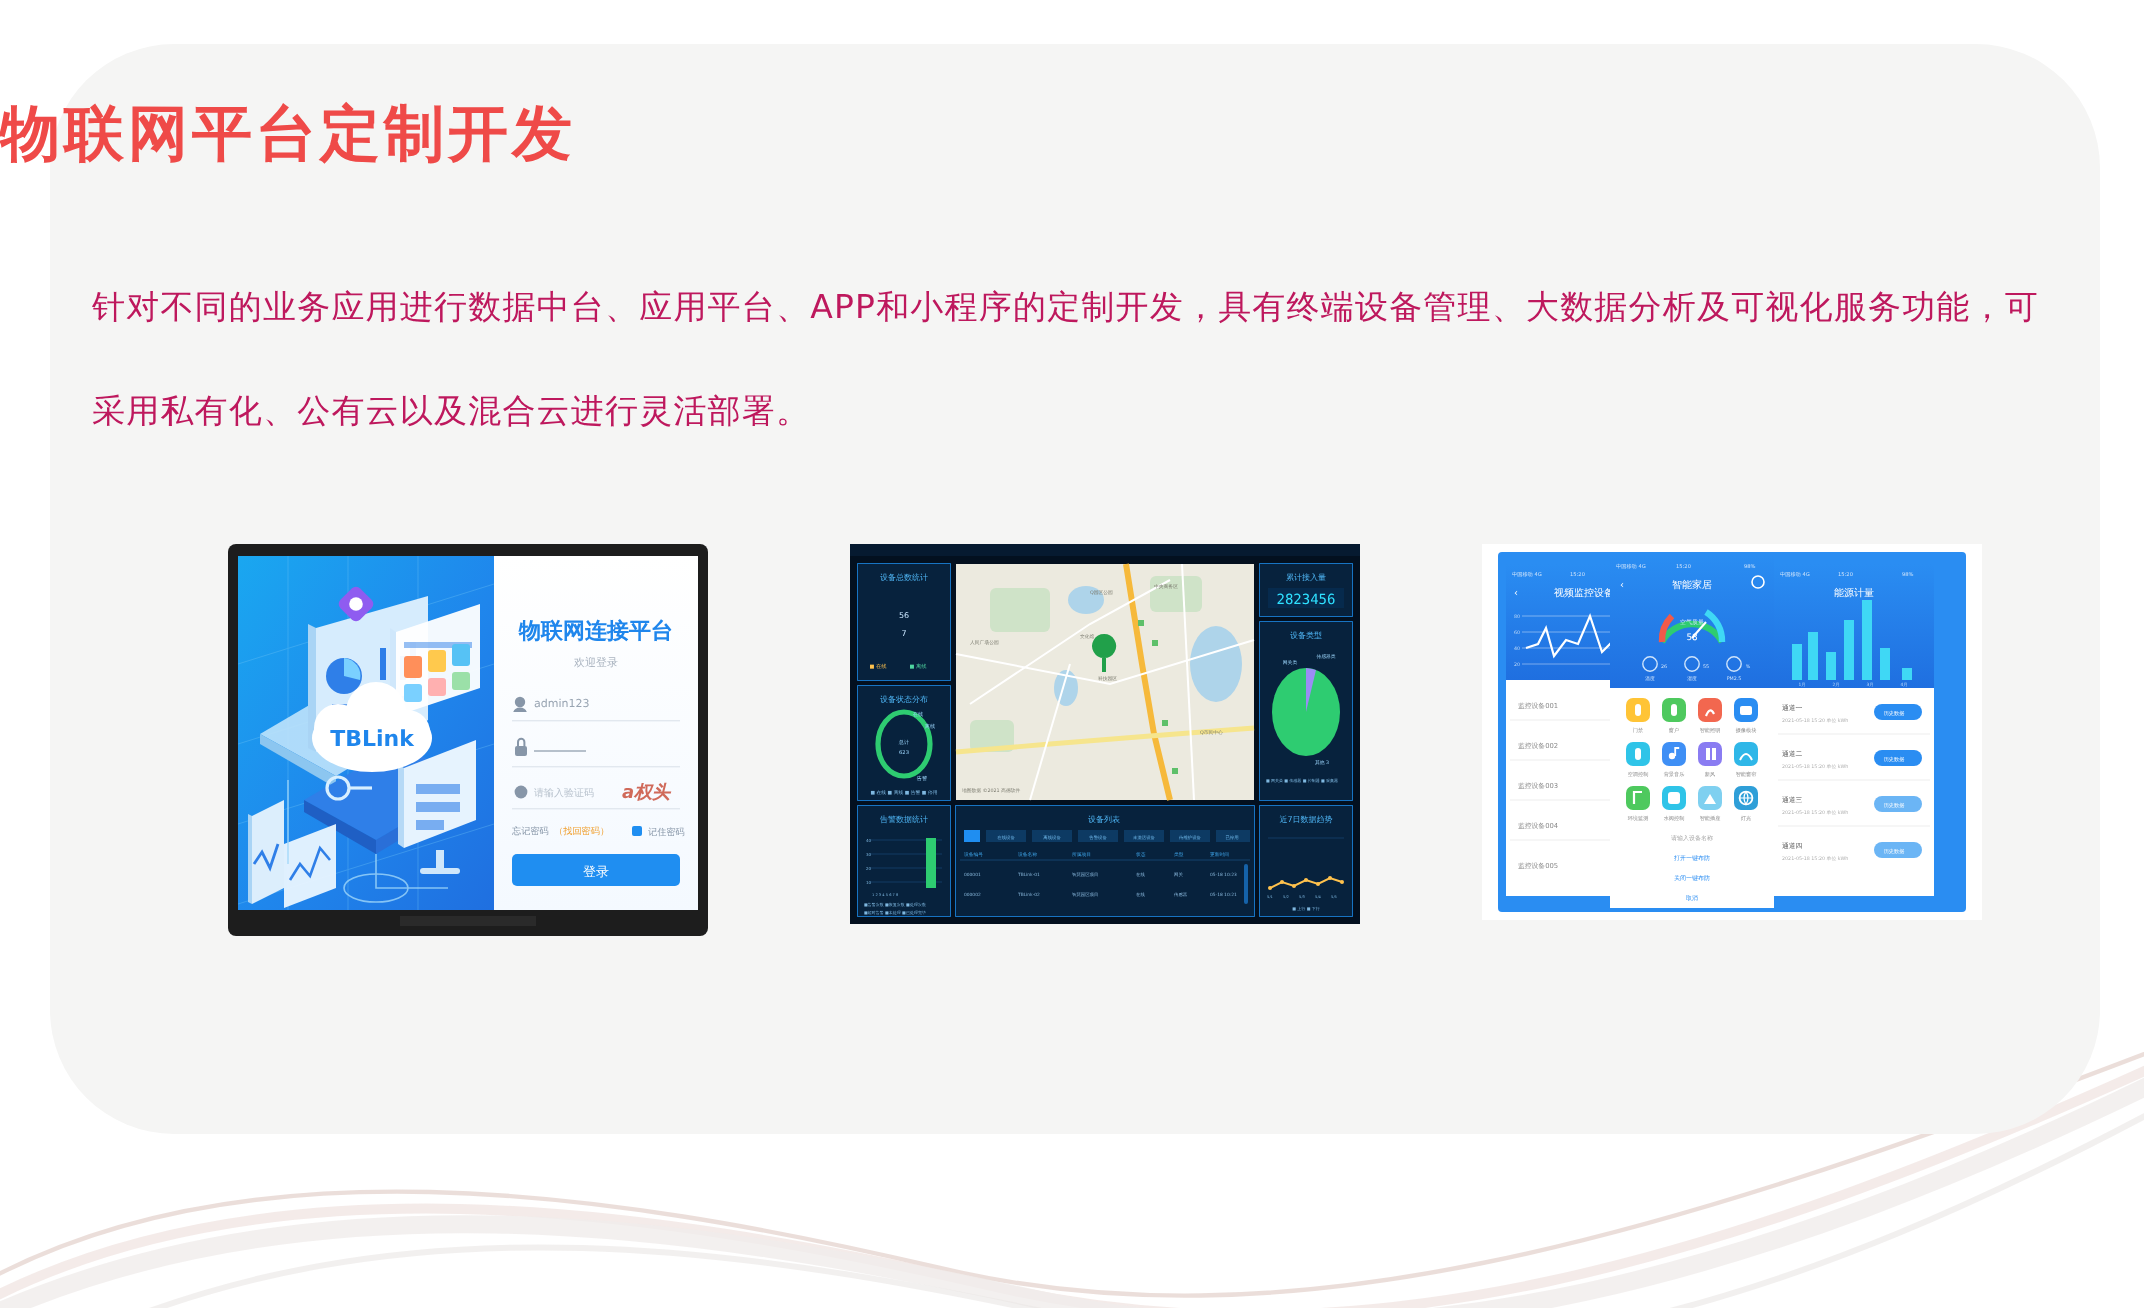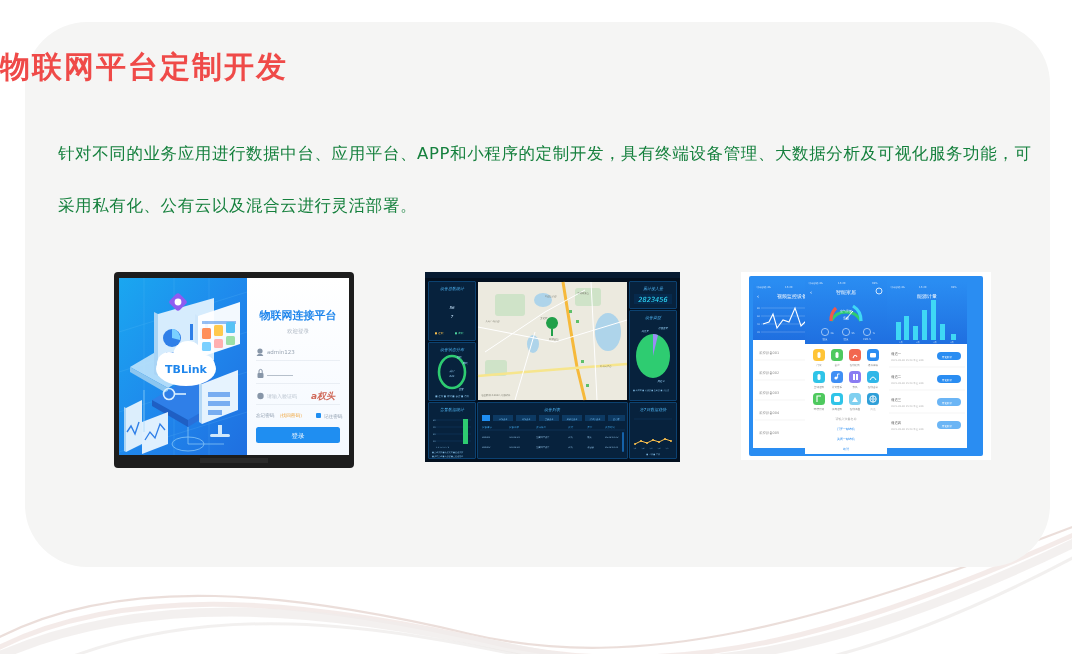--- a/index.html
+++ b/index.html
@@ -16,27 +16,27 @@
     background:#f5f5f4;border-radius:62px;z-index:1;
   }
   
   .title{
     position:absolute;left:0;top:47px;width:100%;text-align:left;
     color:#ef4a48;font-size:30px;font-weight:bold;letter-spacing:2px;
   }
   
   .para{
     position:absolute;left:46px;top:128px;width:980px;
-    color:#15803d;font-size:16.5px;line-height:52px;letter-spacing:.6px;margin-left:12px;
+    color:#be185d;font-size:16.5px;line-height:52px;letter-spacing:.6px;
   }
   
   .shots{position:absolute;left:46px;top:272px;width:980px;height:200px;}
   .shot{position:absolute;top:0;}
   .shot-a{left:68px;width:240px;height:196px;}
-  .shot-b{left:379px;width:255px;height:180px;font-style:italic;}
+  .shot-b{left:379px;width:255px;height:180px;}
   .shot-c{left:695px;width:250px;height:188px;}
   svg{display:block;}
 </style>
 </head>
 <body>
 
 <div class="waves">
   <svg width="1072" height="180" viewBox="0 0 1072 180">
     <path d="M-10 168 C 120 96, 300 120, 470 160 C 640 200, 820 150, 1080 50" fill="none" stroke="#e8d8d4" stroke-width="2.2" opacity=".85"></path>
     <path d="M-10 178 C 130 104, 320 128, 500 170 C 680 210, 860 158, 1080 58" fill="none" stroke="#efe3e0" stroke-width="5" opacity=".7"></path>

